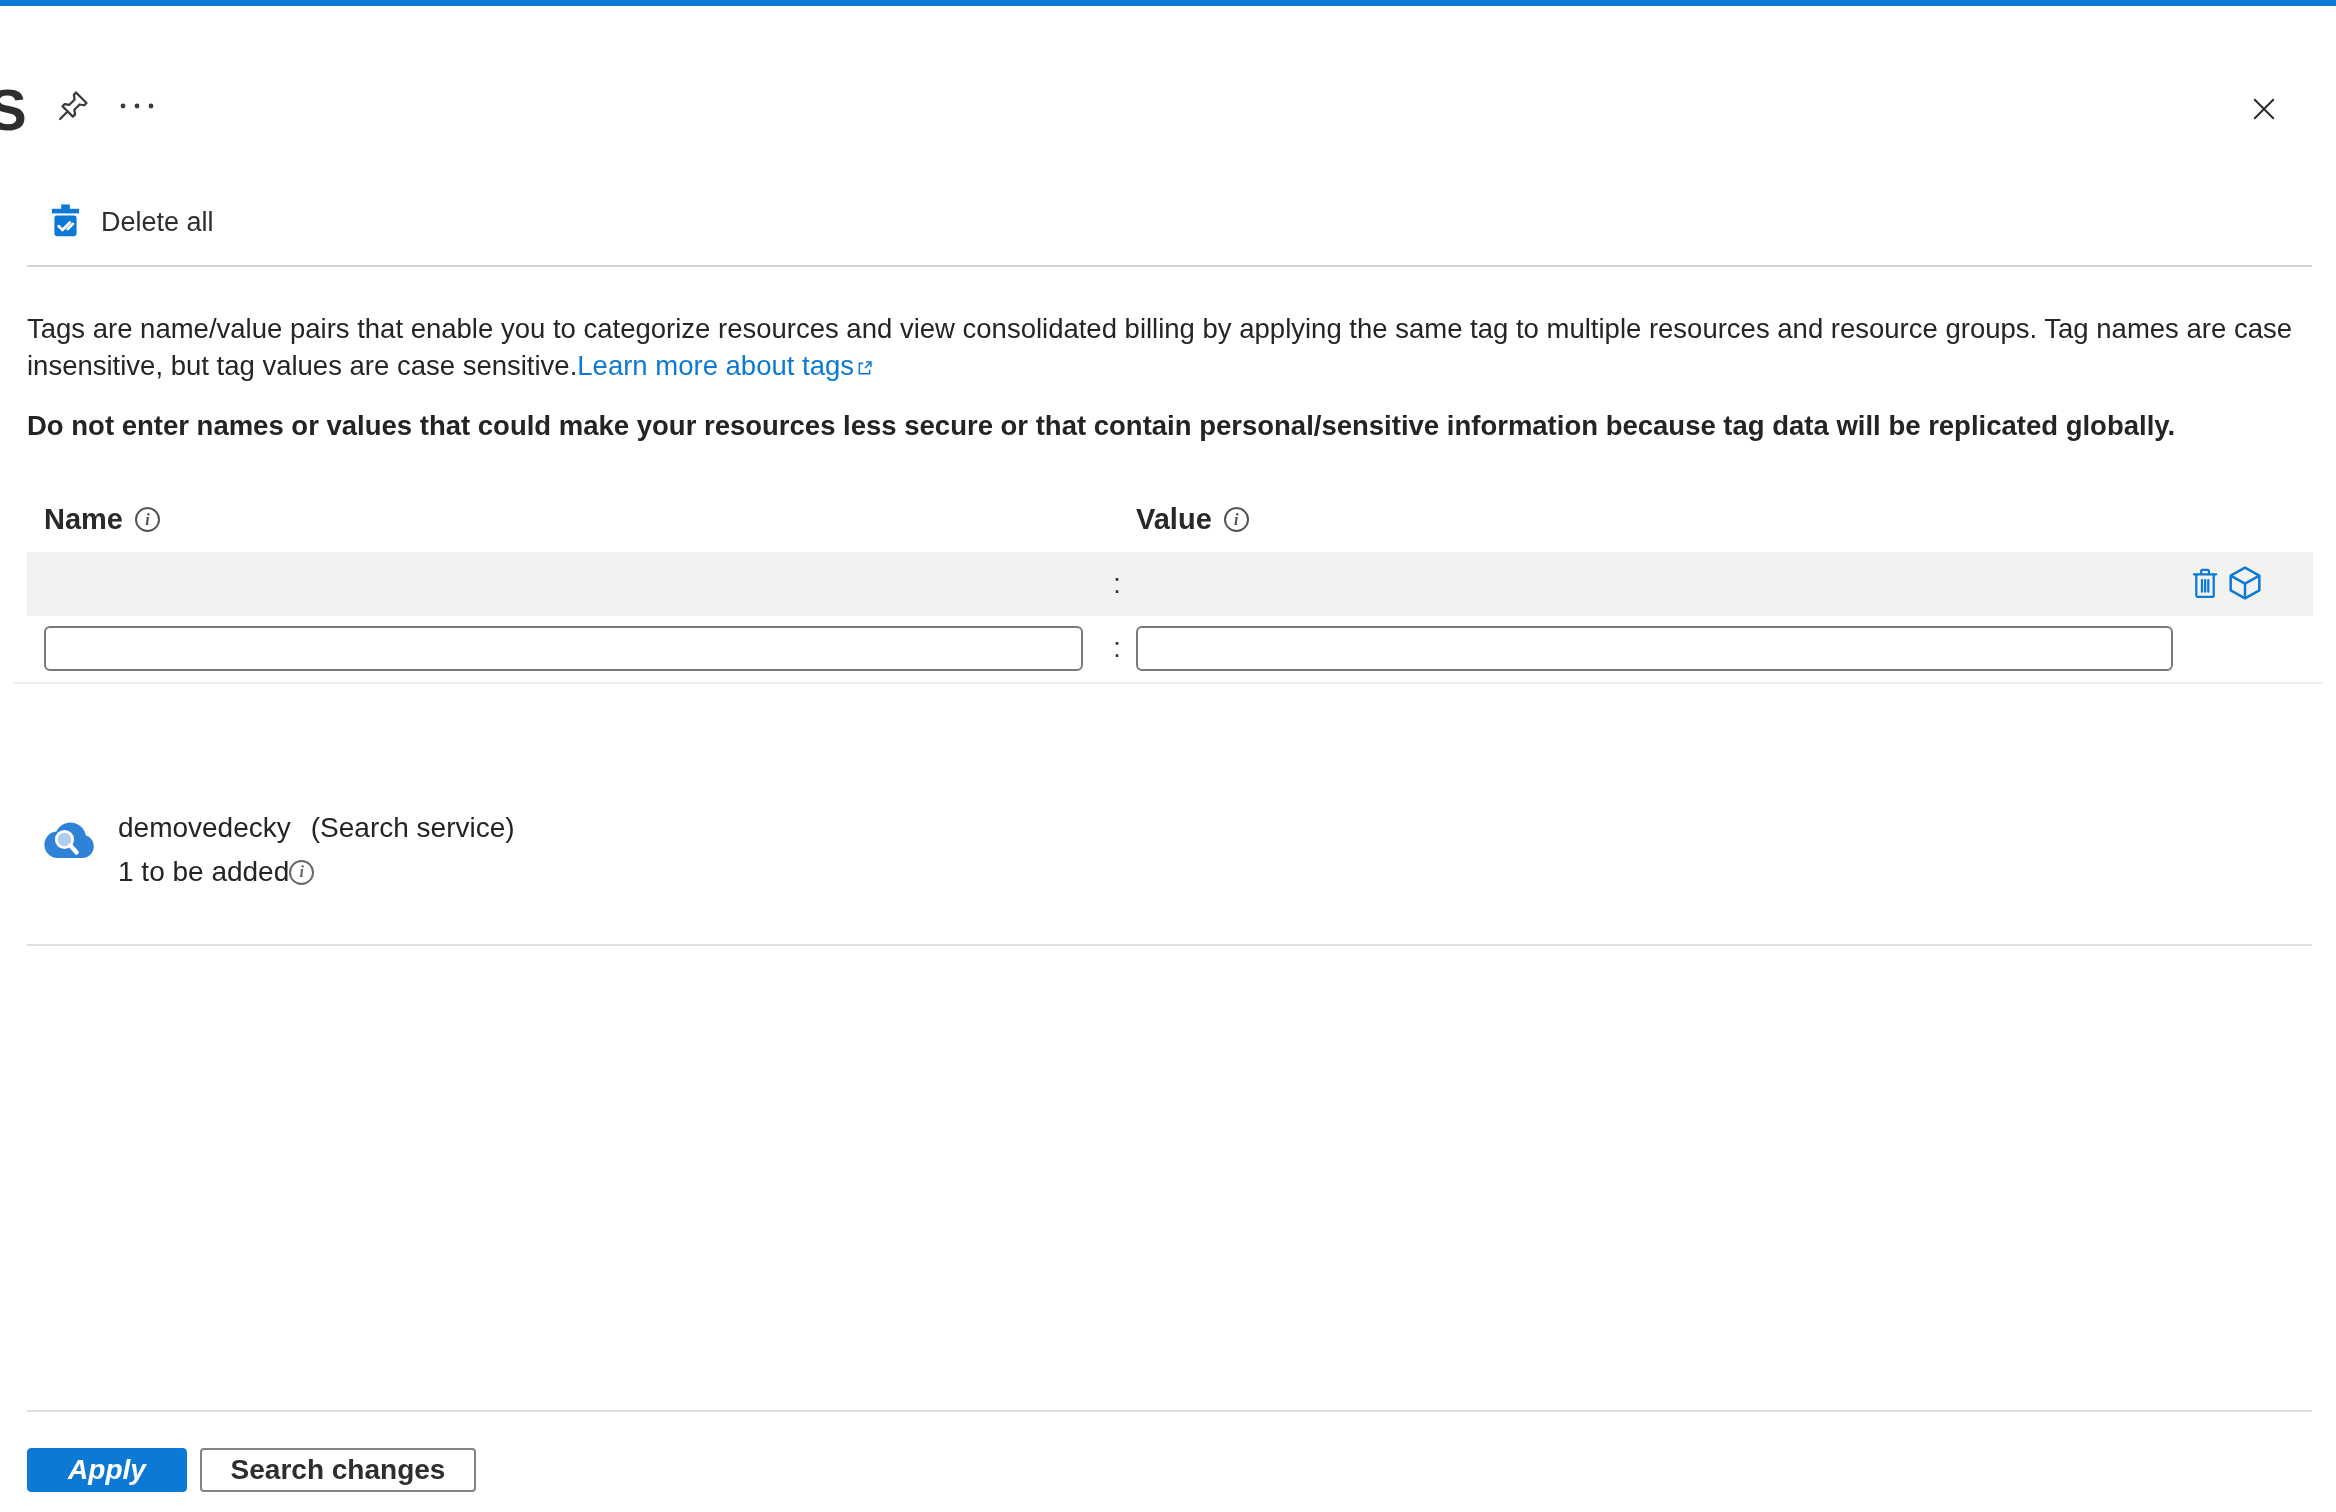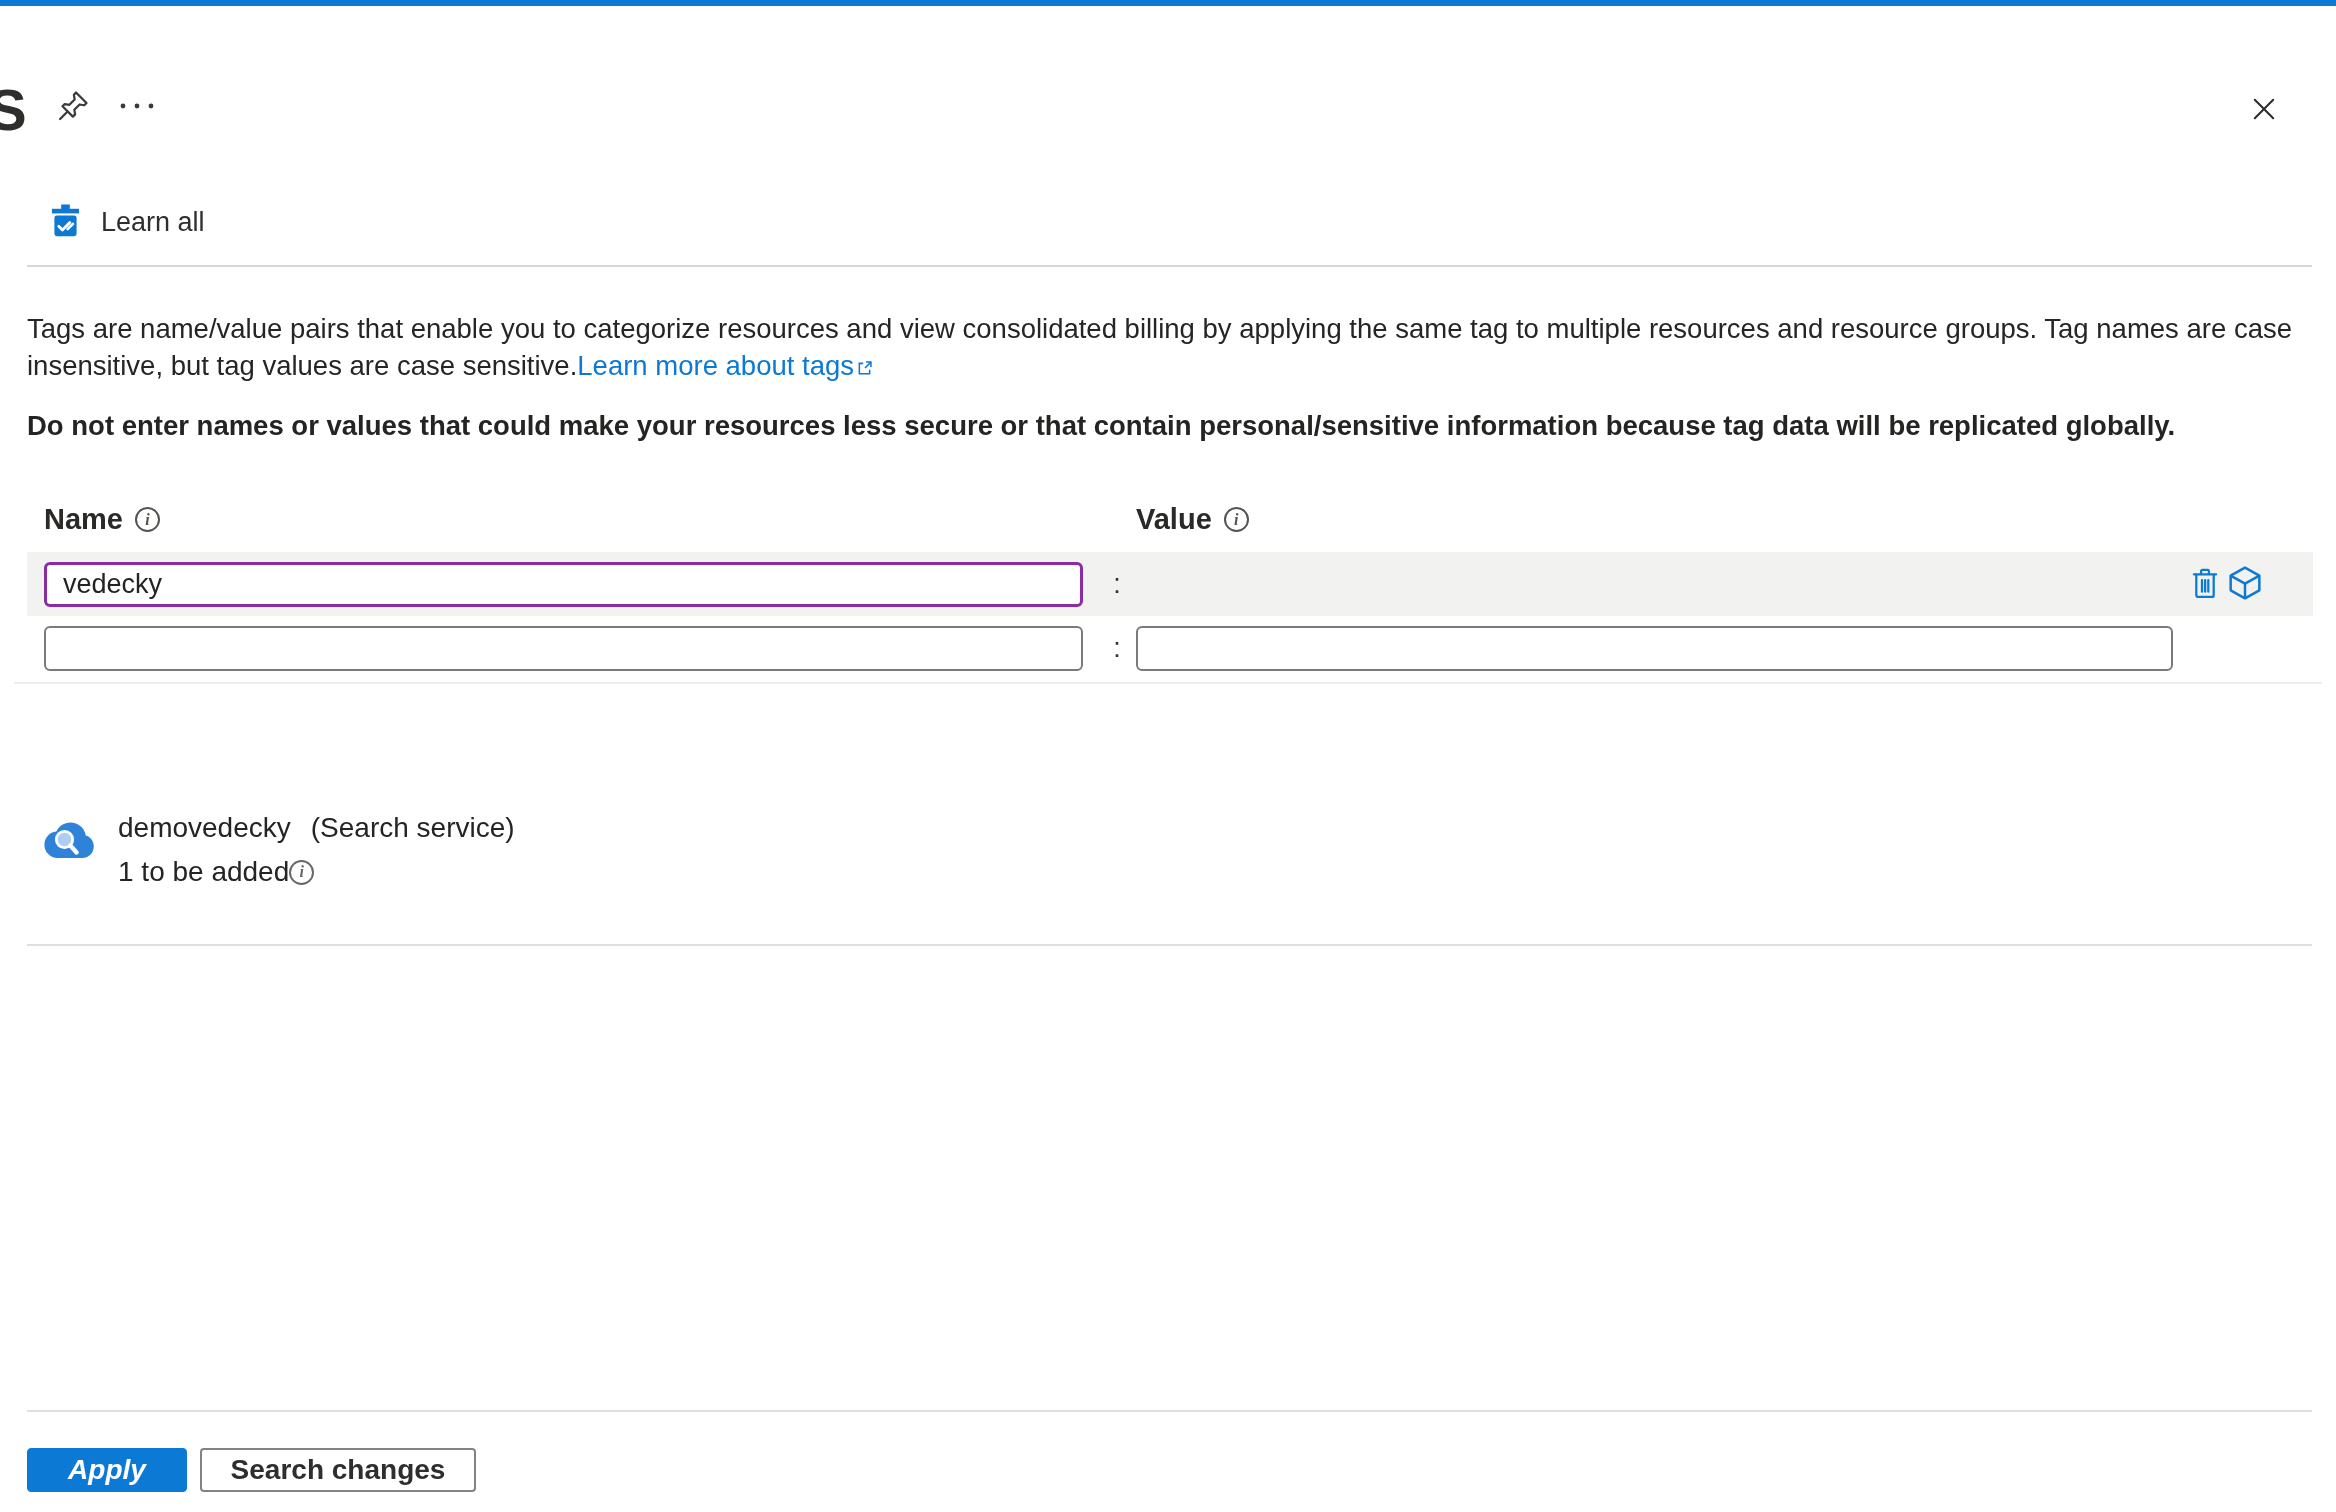--- a/index.html
+++ b/index.html
@@ -109,21 +109,21 @@
   <div class="toolbar">
     <span>
       <svg width="37" height="37" viewBox="0 0 24 24">
         <rect x="9.2" y="1.6" width="5.6" height="3.4" fill="#0c79d4"></rect>
         <rect x="3.2" y="4.4" width="17.6" height="3" fill="#0c79d4"></rect>
         <rect x="4.8" y="8.8" width="14.4" height="13.4" rx="1.6" fill="#0c79d4"></rect>
         <path d="M7.6 15.7 l2.4 2.4 4.8-4.8" stroke="#fff" stroke-width="1.8" fill="none" stroke-linecap="round" stroke-linejoin="round"></path>
         <path d="M13.4 17.6 l3.4-3.4" stroke="#fff" stroke-width="1.8" fill="none" stroke-linecap="round"></path>
       </svg>
     </span>
-    <span class="tb-label">Learn all</span>
+    <span class="tb-label">Delete all</span>
   </div>
 
   <div class="divider div-toolbar"></div>
 
   <div class="description">
     <span>Tags are name/value pairs that enable you to categorize resources and view consolidated billing by applying the same tag to multiple resources and resource groups. Tag names are case insensitive, but tag values are case sensitive.</span><a class="learn-link" href="#">Learn more about tags</a><span class="ext-icon">
       <svg width="18" height="18" viewBox="0 0 14 14" fill="none" stroke="#0c79d4" stroke-width="1.2">
         <path d="M5.6 3.4 H2.6 V11.4 H10.6 V8.4"></path>
         <path d="M7.8 2.4 H11.6 V6.2"></path>
         <line x1="11.4" y1="2.6" x2="7" y2="7"></line>
@@ -136,21 +136,20 @@
   <div class="col-header hdr-name">
     <span>Name</span>
     <span class="info-icon">i</span>
   </div>
   <div class="col-header hdr-value">
     <span>Value</span>
     <span class="info-icon">i</span>
   </div>
 
   <div class="tag-row row-modified">
-    <input class="tag-input name-input mod-border" type="text" value="vedecky" style="">
     <span class="colon">:</span>
     <button class="row-action trash-btn">
       <span>
         <svg width="36" height="36" viewBox="0 0 24 24" fill="none" stroke="#0c79d4" stroke-width="1.5" stroke-linecap="round">
           <path d="M4.6 6.2 H19.4"></path>
           <path d="M9.4 6 V4.1 a0.9 0.9 0 0 1 0.9-0.9 h3.4 a0.9 0.9 0 0 1 0.9 0.9 V6"></path>
           <path d="M6.2 6.6 V20.1 a1.2 1.2 0 0 0 1.2 1.2 h9.2 a1.2 1.2 0 0 0 1.2-1.2 V6.6"></path>
           <line x1="10" y1="10" x2="10" y2="17.8"></line>
           <line x1="12.1" y1="10" x2="12.1" y2="17.8"></line>
           <line x1="14.2" y1="10" x2="14.2" y2="17.8"></line>

